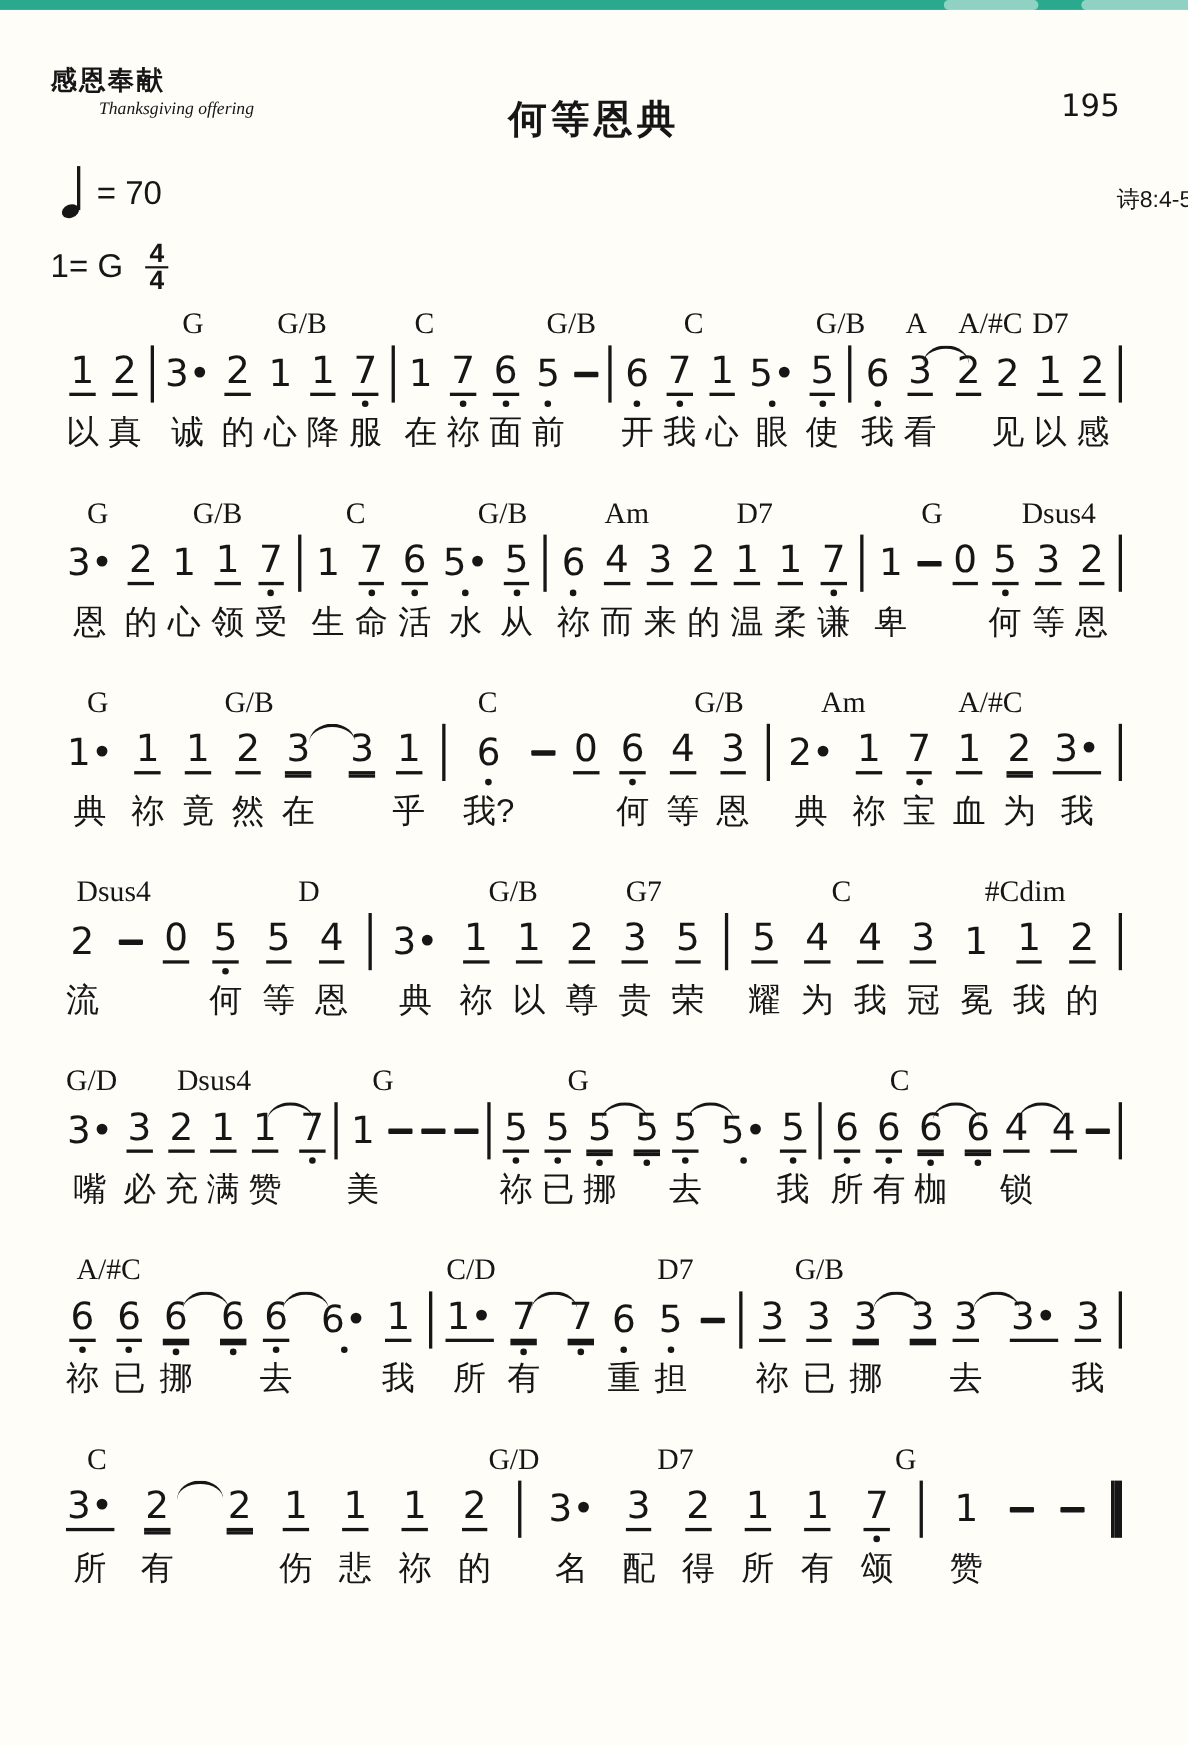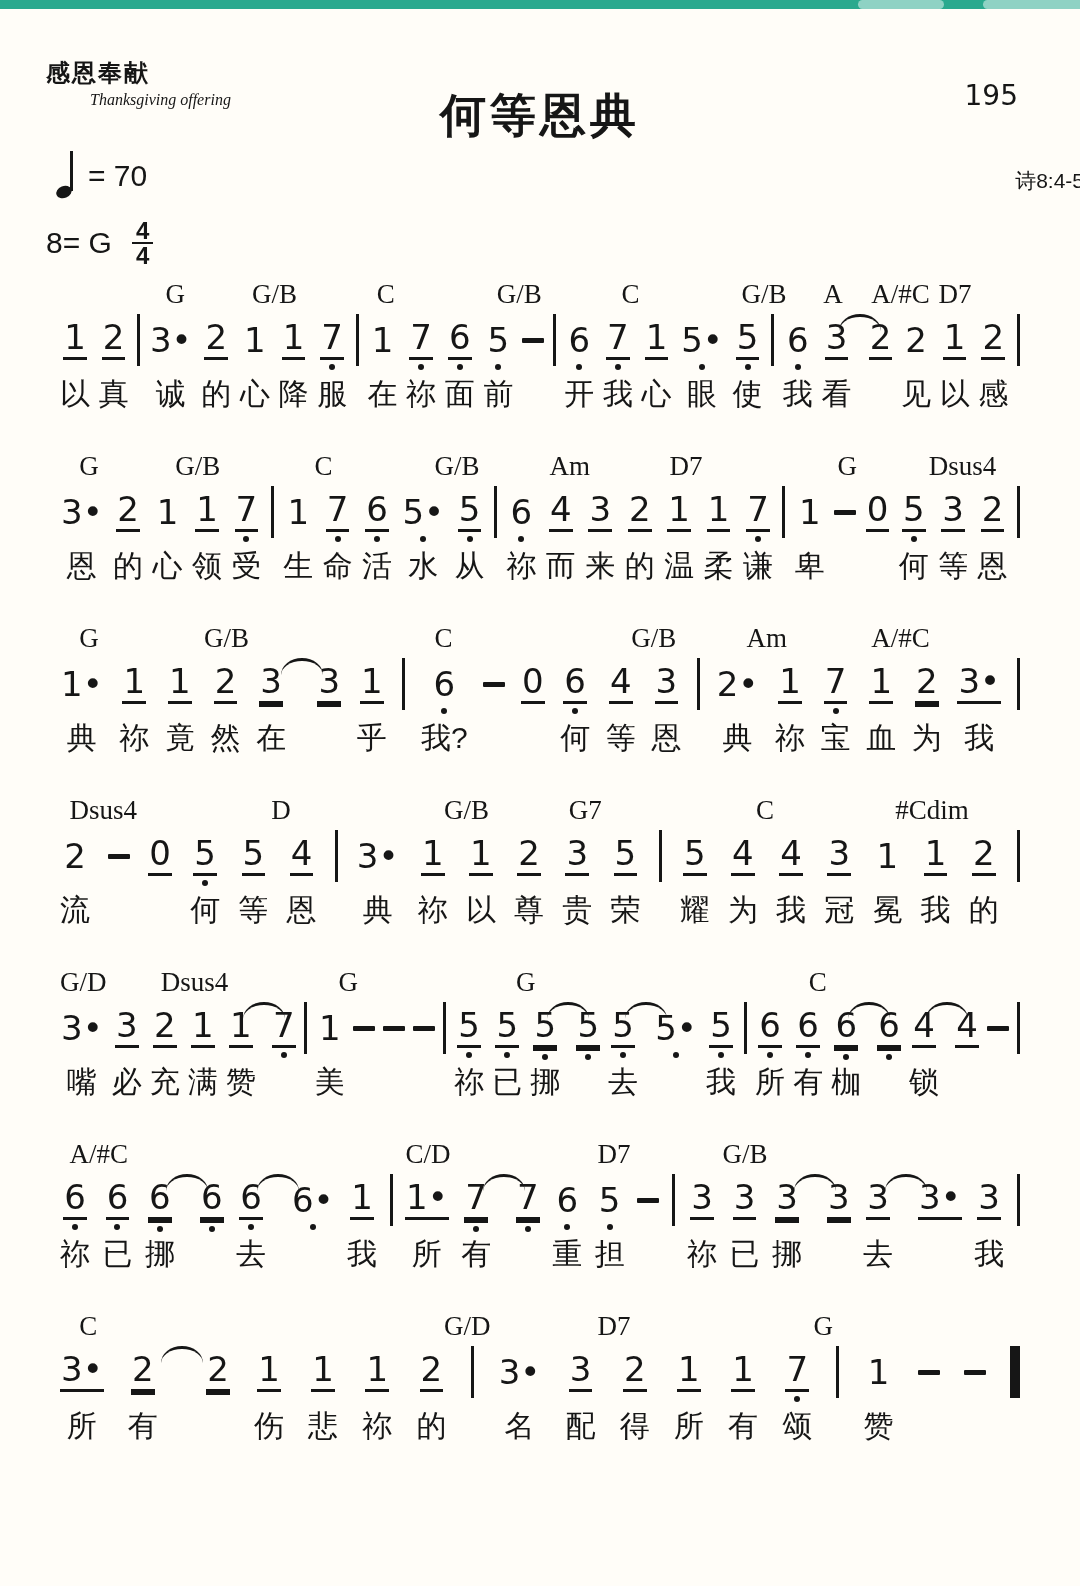--- a/index.html
+++ b/index.html
@@ -11,21 +11,21 @@
   
   .topbar{position:absolute;top:0;left:0;width:100%;height:9px;background:#2aa98e;}
   .topbar .seg{position:absolute;top:0;height:9px;background:rgba(255,255,255,.48);border-radius:5px;}
   .seg1{left:79.4%;width:8%;}
   .seg2{left:91%;width:9.5%;}
   
   .header{position:absolute;top:9px;left:0;width:100%;height:270px;}
   .cat{position:absolute;left:46px;top:48px;}
   .cat-cn{font-size:24px;font-weight:700;letter-spacing:2px;}
   .cat-en{font-size:16px;font-family:"Liberation Serif","DejaVu Serif",serif;font-style:italic;margin-top:2px;margin-left:44px;}
-  .title{position:absolute;left:0;top:76px;width:100%;text-align:center;font-size:46px;font-weight:700;letter-spacing:4px;}
+  .title{position:absolute;left:0;top:76px;width:100%;text-align:center;font-size:35px;font-weight:700;letter-spacing:4px;}
   .scripture{position:absolute;left:4px;top:158px;width:100%;text-align:right;font-size:21px;}
   .songno{position:absolute;right:62px;top:70px;font-size:28px;font-family:"DejaVu Sans",sans-serif;}
   .credits{position:absolute;right:62px;top:145px;text-align:left;font-size:21px;line-height:31px;}
   .tempo{position:absolute;left:56px;top:142px;display:flex;align-items:flex-end;gap:12px;font-size:30px;}
   .qnote{position:relative;width:20px;height:48px;display:inline-block;}
   .qnote .head{position:absolute;left:0;bottom:1px;width:16px;height:12px;background:#161616;border-radius:50%;transform:rotate(-22deg);}
   .qnote .stem{position:absolute;left:14px;bottom:8px;width:2.5px;height:40px;background:#161616;}
   .tempo .eq{padding-bottom:6px;}
   .keysig{position:absolute;left:46px;top:210px;display:flex;align-items:center;gap:14px;font-size:30px;}
   .meter{display:inline-flex;flex-direction:column;align-items:center;font-weight:700;font-size:24px;line-height:23px;margin-left:6px;}
@@ -68,21 +68,21 @@
   <div class="scripture">诗8:4-5</div>
   <div class="songno">195</div>
   <div class="tempo">
     <span class="qnote">
         <span class="head"></span>
         <span class="stem"></span>
       </span>
     <span class="eq">= 70</span>
   </div>
   <div class="keysig">
-    <span>8= G</span>
+    <span>1= G</span>
     <span class="meter">
       <span class="mt">4</span>
       <span class="mb">4</span>
     </span>
   </div>
 </div>
 
 <div class="score" id="score">
     <div class="sys">
       <div class="chordrow">

